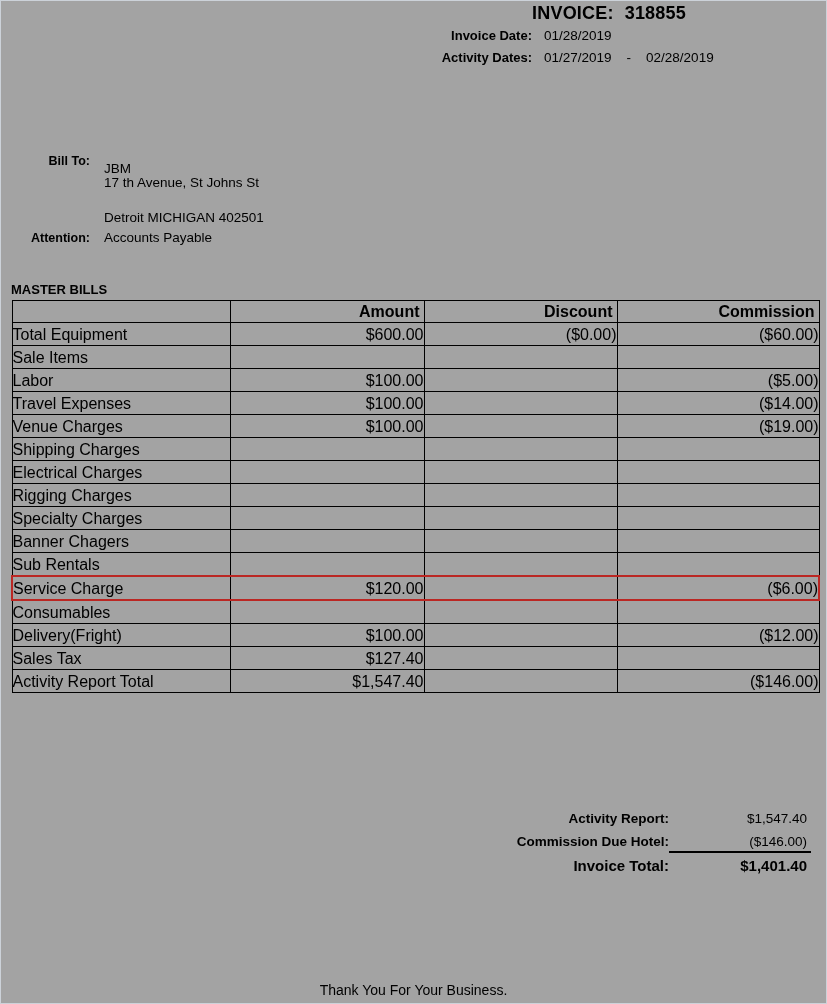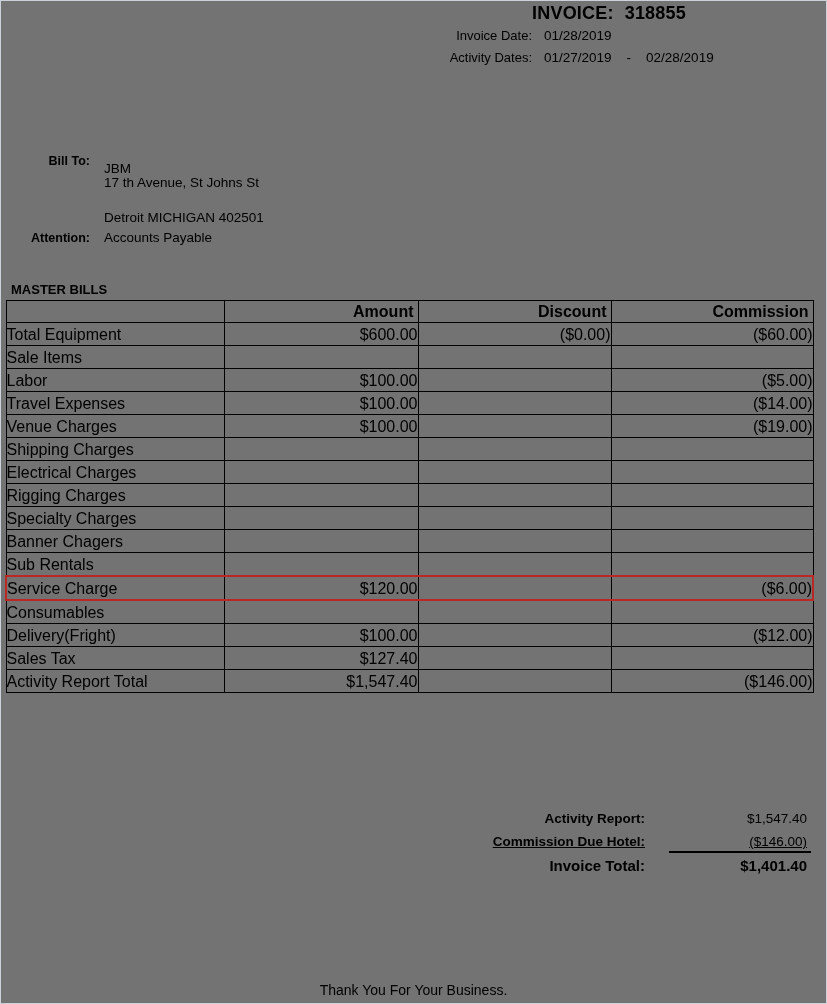--- a/index.html
+++ b/index.html
@@ -8,21 +8,21 @@
     background: #ffffff;
     font-family: "Liberation Sans", sans-serif;
     color: #000;
   }
   .page {
     position: relative;
     width: 827px;
     height: 1004px;
     box-sizing: border-box;
     border: 1px solid var(--page-border, #ccd2d9);
-    background: #737373;
+    background: #a3a3a3;
     overflow: hidden;
   }
 
   
   .invoice-title {
     position: absolute;
     top: 2px;
     left: 408px;
     width: 400px;
     text-align: center;
@@ -30,21 +30,21 @@
     font-weight: bold;
     letter-spacing: 0.2px;
     white-space: nowrap;
   }
   .invoice-title .num { margin-left: 11px; }
 
   .meta-label {
     position: absolute;
     right: 294px;
     font-size: 13px;
-    font-weight: normal;
+    font-weight: bold;
     white-space: nowrap;
   }
   .meta-value {
     position: absolute;
     left: 543px;
     font-size: 13.5px;
     white-space: nowrap;
   }
   .meta-value.range { display: flex; gap: 15px; }
 
@@ -66,21 +66,21 @@
   
   .section-title {
     position: absolute;
     left: 10px;
     top: 281px;
     font-size: 13px;
     font-weight: bold;
   }
   table.bills {
     position: absolute;
-    left: 4px;
+    left: 10px;
     top: 299px;
     width: 807px;
     border-collapse: collapse;
     table-layout: fixed;
     font-size: 16px;
   }
   table.bills th, table.bills td {
     border: 1px solid #000;
     padding: 0;
     overflow: hidden;
@@ -104,21 +104,20 @@
   tr.highlight td:first-child { border-left: 2px solid var(--highlight, #bb2723); }
   tr.highlight td:last-child  { border-right: 2px solid var(--highlight, #bb2723); }
 
   
   .summary-row {
     position: absolute;
     left: 360px;
     width: 446px;
     display: flex;
     align-items: baseline;
-    gap: 24px;
   }
   .summary-label {
     flex: 1;
     text-align: right;
     font-weight: bold;
     font-size: 13.5px;
     white-space: nowrap;
   }
   .summary-value {
     width: 138px;
@@ -286,21 +285,21 @@
           <td class="num">($146.00)</td>
         </tr>
       </tbody>
   </table>
 
   <div>
       <div class="summary-row" style="top: 810px;">
         <span class="summary-label">Activity Report:</span>
         <span class="summary-value">$1,547.40</span>
       </div>
-      <div class="summary-row" style="top: 833px; text-decoration: underline;">
+      <div class="summary-row" style="top: 833px;">
         <span class="summary-label">Commission Due Hotel:</span>
         <span class="summary-value u">($146.00)</span>
       </div>
       <div class="summary-row total" style="top: 856px; align-items: flex-end;">
         <span class="summary-label">Invoice Total:</span>
         <span class="summary-value">$1,401.40</span>
       </div>
     </div>
 
   <div class="footer">Thank You For Your Business.</div>

